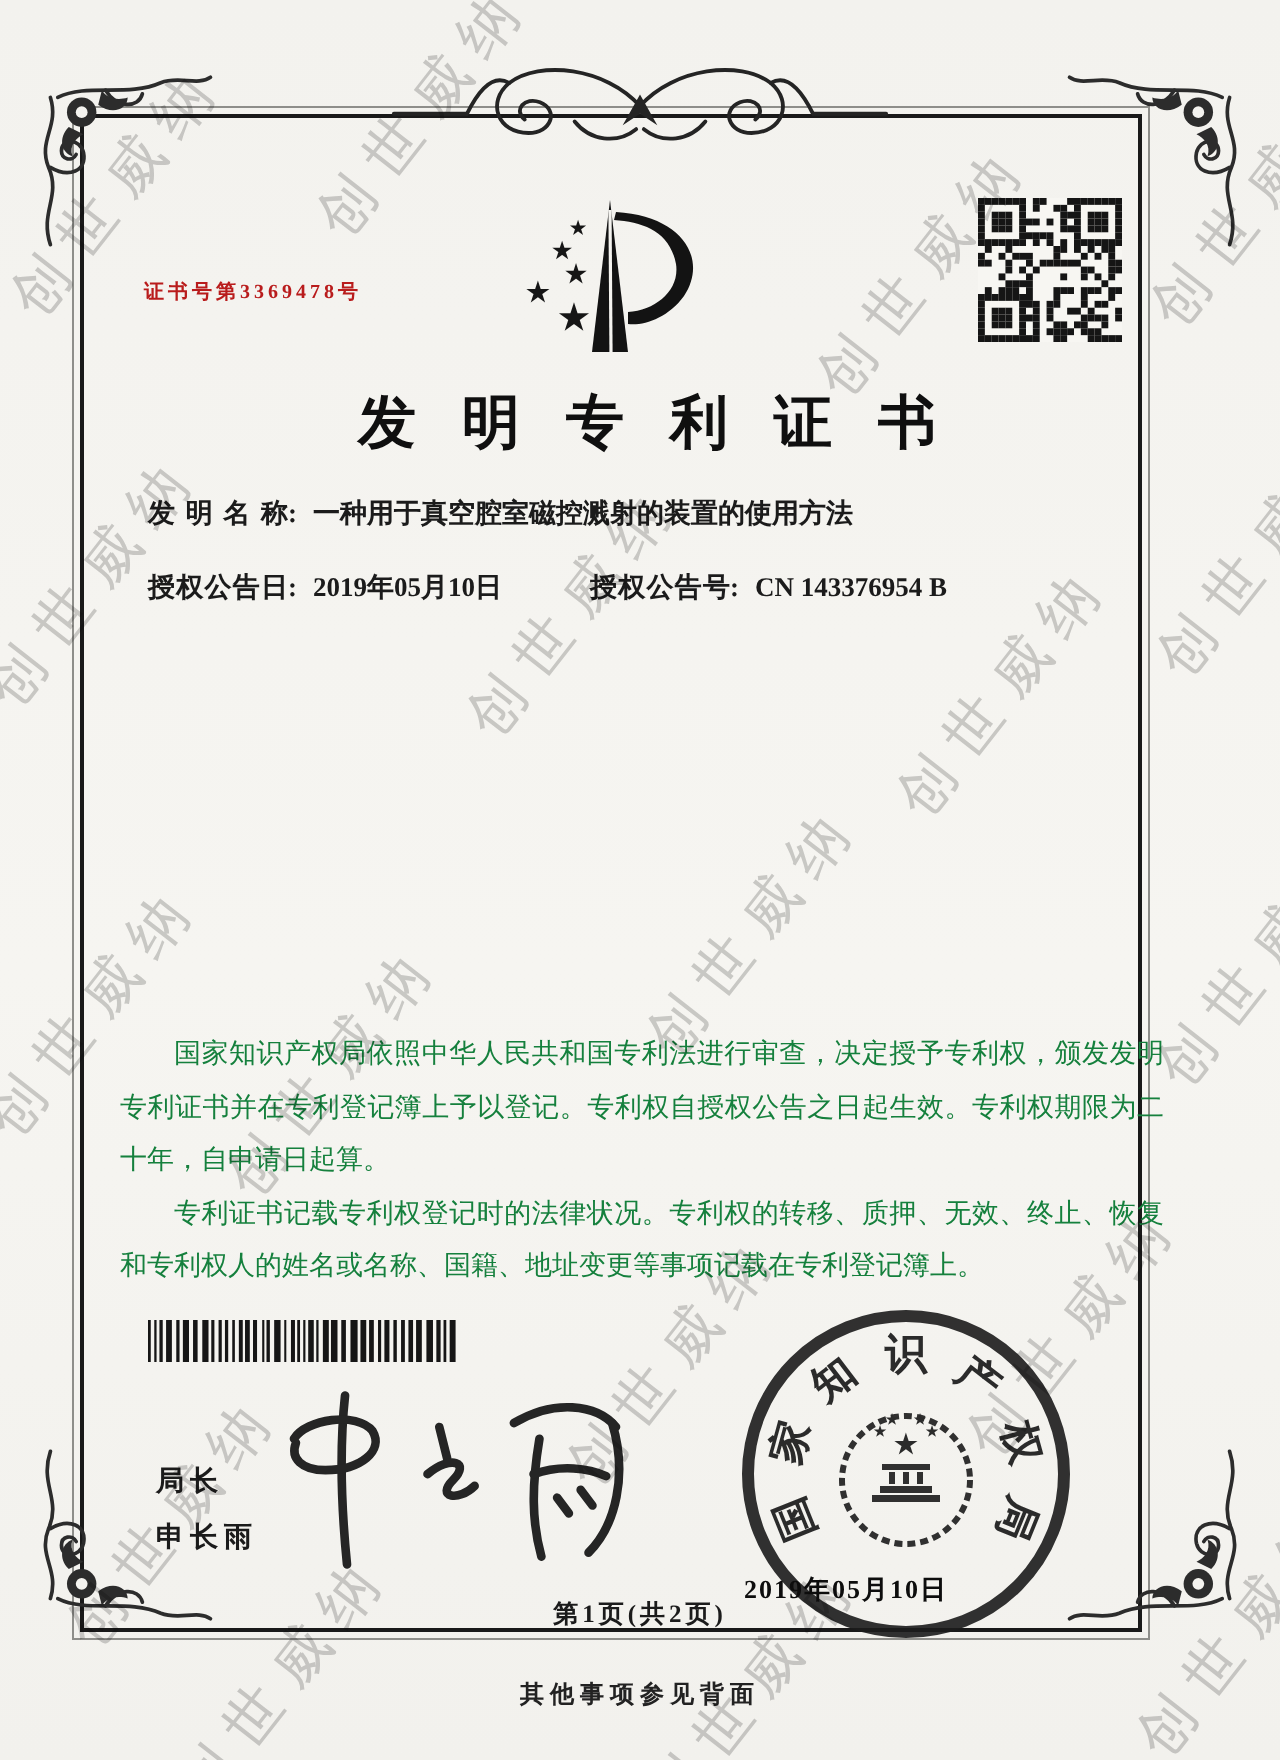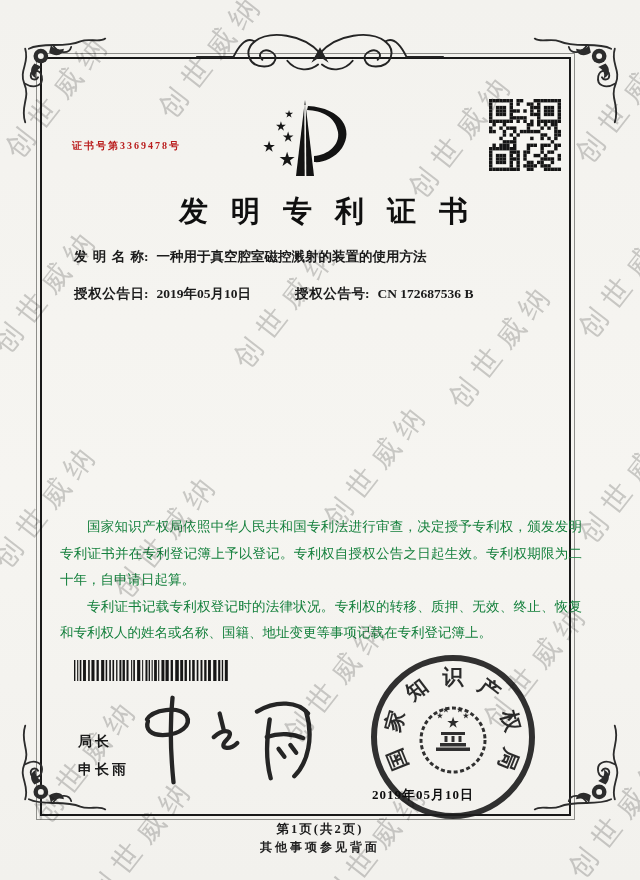--- a/index.html
+++ b/index.html
@@ -33,21 +33,21 @@
             text-align:justify;color:#15803d;}
   .bodytext p{margin:0;text-indent:2em;}
   
   #barcode{left:74px;top:660px;}
   .signer{left:78px;top:728px;font-size:14px;font-weight:700;letter-spacing:3px;line-height:28px;}
   #sig{left:125px;top:686px;}
   
   #seal{left:368px;top:652px;opacity:.9;}
   .seal-date{left:372px;top:786px;font-size:13px;font-weight:700;letter-spacing:1px;color:#0d0d0d;}
   
-  .page-num{left:0;top:799px;width:100%;text-align:center;font-size:12.5px;letter-spacing:2px;font-weight:600;margin-top:22px;}
+  .page-num{left:0;top:799px;width:100%;text-align:center;font-size:12.5px;letter-spacing:2px;font-weight:600;}
   .back-note{left:0;top:839px;width:100%;text-align:center;font-size:12px;letter-spacing:3px;color:#222;font-weight:600;}
   
   #wm-layer{left:0;top:0;width:640px;height:880px;pointer-events:none;z-index:9;mix-blend-mode:multiply;}
   .wm{position:absolute;font-family:"Liberation Sans","DejaVu Sans",sans-serif;
       font-size:29px;letter-spacing:9px;color:#8f8f8f;opacity:.42;white-space:nowrap;
       transform:rotate(-52deg);transform-origin:0 50%;}
   .z2{z-index:2;} .z3{z-index:3;} .z4{z-index:4;}
 </style>
 </head>
 <body>
@@ -344,21 +344,21 @@
     <rect x="68.57142857142857" y="68.57142857142857" width="3.4285714285714284" height="3.4285714285714284" fill="#151515"></rect>
   </svg>
 
 <div class="abs title z3">发明专利证书</div>
 
 <div class="abs fields z3">
   <div class="field-row">
     <span class="flabel">发明名称</span><span class="fcolon">:</span><span>一种用于真空腔室磁控溅射的装置的使用方法</span>
   </div>
   <div class="field-row">
-    <span class="flabel">授权公告日</span><span class="fcolon">:</span><span>2019年05月10日</span><span class="flabel flabel2">授权公告号</span><span class="fcolon">:</span><span>CN 172687536 B</span>
+    <span class="flabel">授权公告日</span><span class="fcolon">:</span><span>2019年05月10日</span><span class="flabel flabel2">授权公告号</span><span class="fcolon">:</span><span>CN 143376954 B</span>
   </div>
 </div>
 
 <div class="abs bodytext z3">
   <p>国家知识产权局依照中华人民共和国专利法进行审查，决定授予专利权，颁发发明专利证书并在专利登记簿上予以登记。专利权自授权公告之日起生效。专利权期限为二十年，自申请日起算。</p>
   <p>专利证书记载专利权登记时的法律状况。专利权的转移、质押、无效、终止、恢复和专利权人的姓名或名称、国籍、地址变更等事项记载在专利登记簿上。</p>
 </div>
 
 <svg id="barcode" class="abs z3" width="157" height="21" viewBox="0 0 157 21">
     <rect x="0" y="0" width="1.381248035459429" height="21" fill="#161616"></rect>

